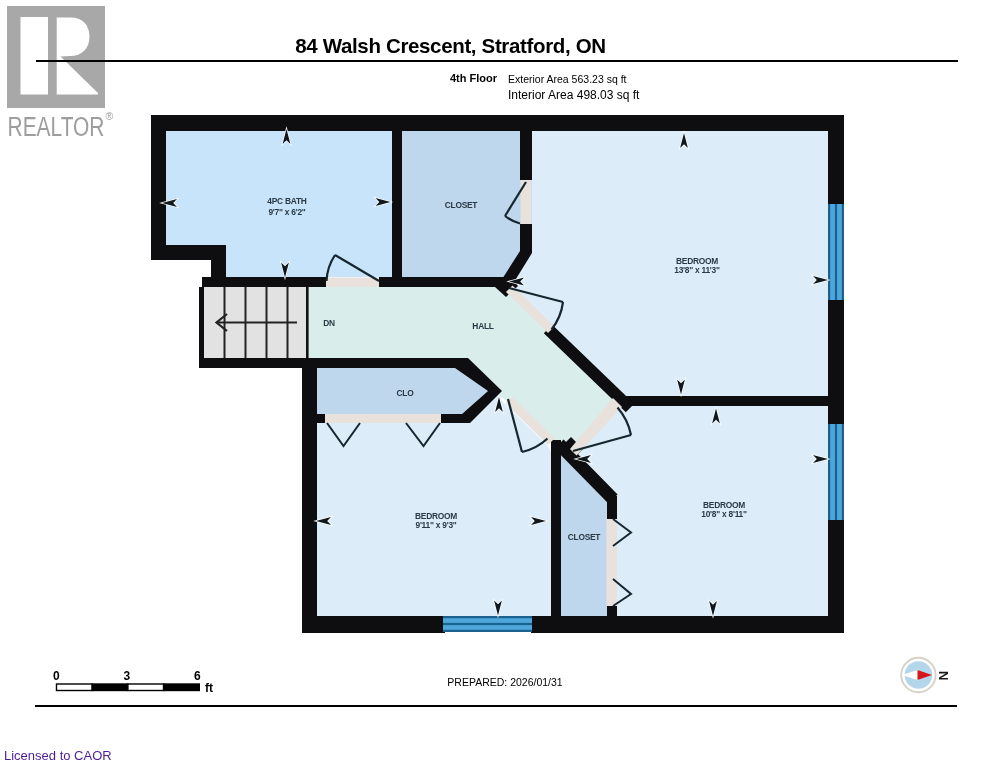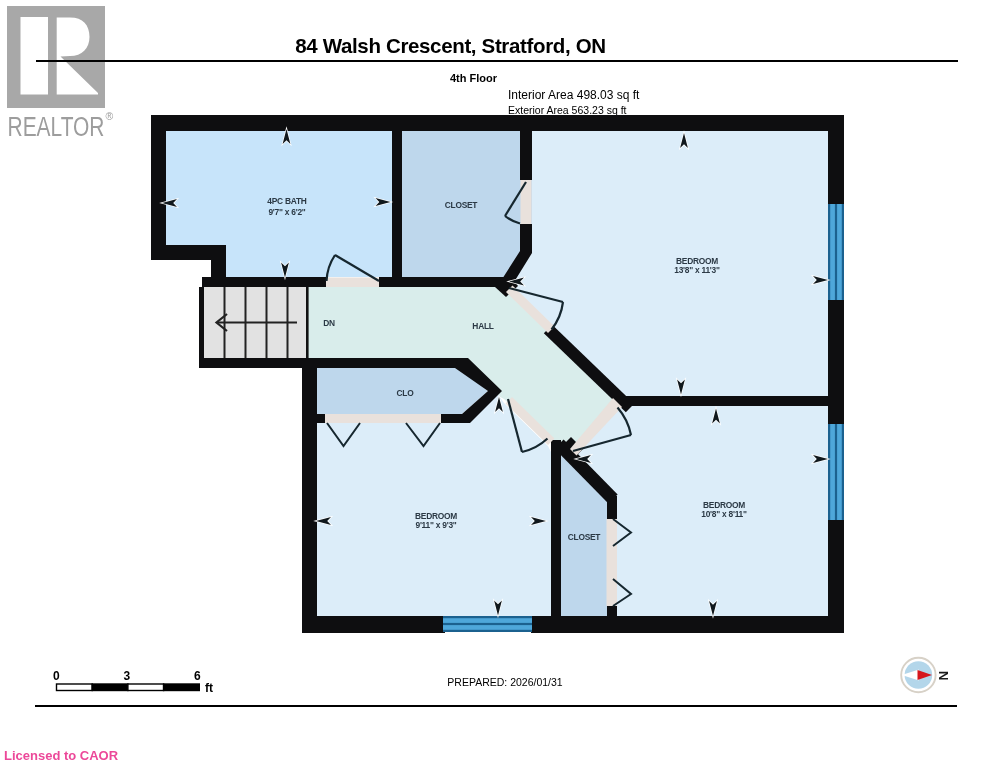--- a/index.html
+++ b/index.html
@@ -18,21 +18,21 @@
   <text x="7.5" y="135.5" font-size="27" fill="#9d9d9d" textLength="97" lengthAdjust="spacingAndGlyphs">REALTOR</text>
   <text x="105.5" y="119.5" font-size="10.5" fill="#9d9d9d">®</text>
 </svg>
 
 <div class="abs" style="left:0;top:33.5px;width:901px;text-align:center;font-weight:bold;font-size:20.5px;letter-spacing:-0.35px;color:#000;">84 Walsh Crescent, Stratford, ON</div>
 
 <div class="abs" style="left:36px;top:59.8px;width:922px;height:2.4px;background:#000;"></div>
 
 <div class="abs" style="left:300px;top:72px;width:197px;text-align:right;font-weight:bold;font-size:11px;color:#000;">4th Floor</div>
 
-<div class="abs" style="left:508px;top:72.5px;font-size:10.5px;color:#000;margin-top:31px;">Exterior Area 563.23 sq ft</div>
+<div class="abs" style="left:508px;top:72.5px;font-size:10.5px;color:#000;">Exterior Area 563.23 sq ft</div>
 
 <div class="abs" style="left:508px;top:87.5px;font-size:12px;color:#000;">Interior Area 498.03 sq ft</div>
 
 <svg class="abs" style="left:0;top:0" width="995" height="768" viewBox="0 0 995 768">
   <g id="plan">
 
   <polygon points="166,131 392,131 392,277 226,277 226,245 166,245" fill="#c7e4fa"></polygon>
 
   <polygon points="402,131 532,131 532,250 505,292 402,292" fill="#bed7ec"></polygon>
 
@@ -265,15 +265,15 @@
   <circle cx="23.4" cy="23" r="13.8" fill="#b3d6ea"></circle>
   <circle cx="23.4" cy="23" r="17.2" fill="none" stroke="#d7d1c7" stroke-width="1.9"></circle>
   <polygon points="6.7,23 24,17.5 24,28.5" fill="#ffffff"></polygon>
   <polygon points="37,23 22.5,17.9 22.5,28.1" fill="#d6161d"></polygon>
   <text x="48" y="28" font-size="13.5" font-weight="bold" fill="#1a1a1a" transform="rotate(-90 48 23.5)" text-anchor="middle" font-family="Liberation Sans, sans-serif">N</text>
 </svg>
 
 <div class="abs" style="left:35px;top:705px;width:922px;height:2.2px;background:#000;"></div>
 
 
-<div class="abs" style="left:4px;top:748px;font-size:13px;color:#ec4899;font-weight:bold;">Licensed to CAOR</div>
+<div class="abs" style="left:4px;top:748px;font-size:13px;color:#4c1d95;">Licensed to CAOR</div>
 
 </div>
 
 </body></html>

